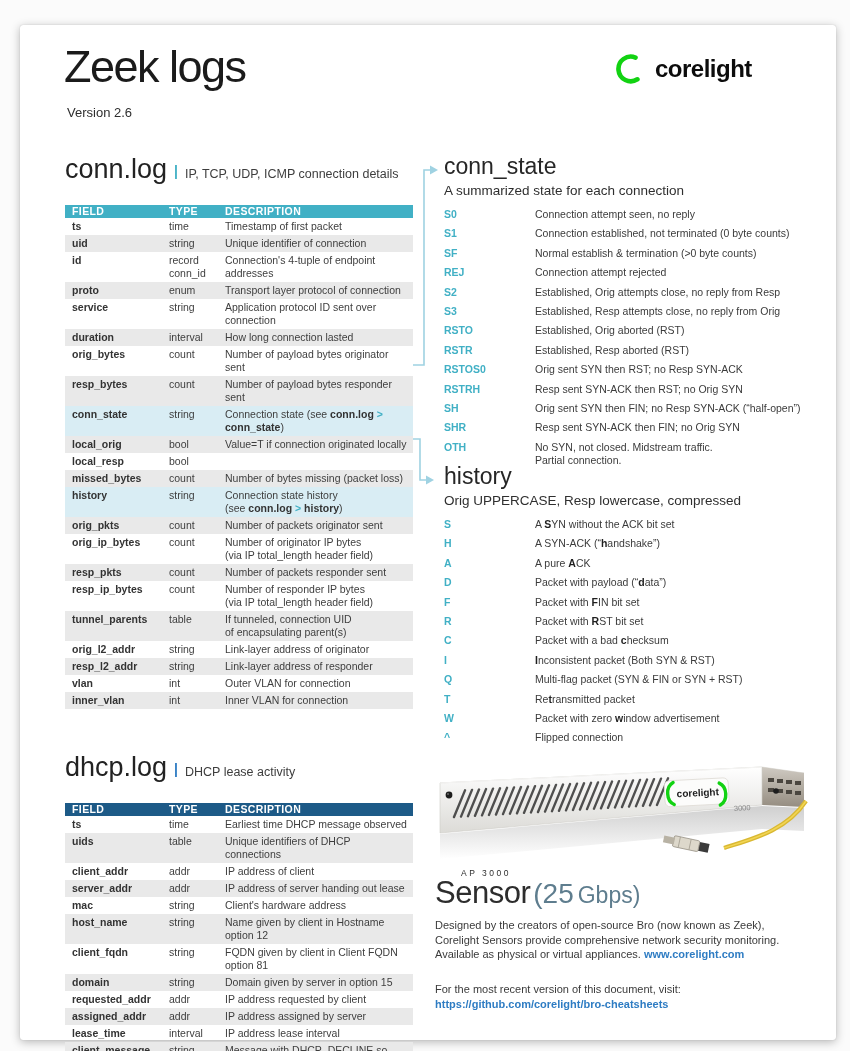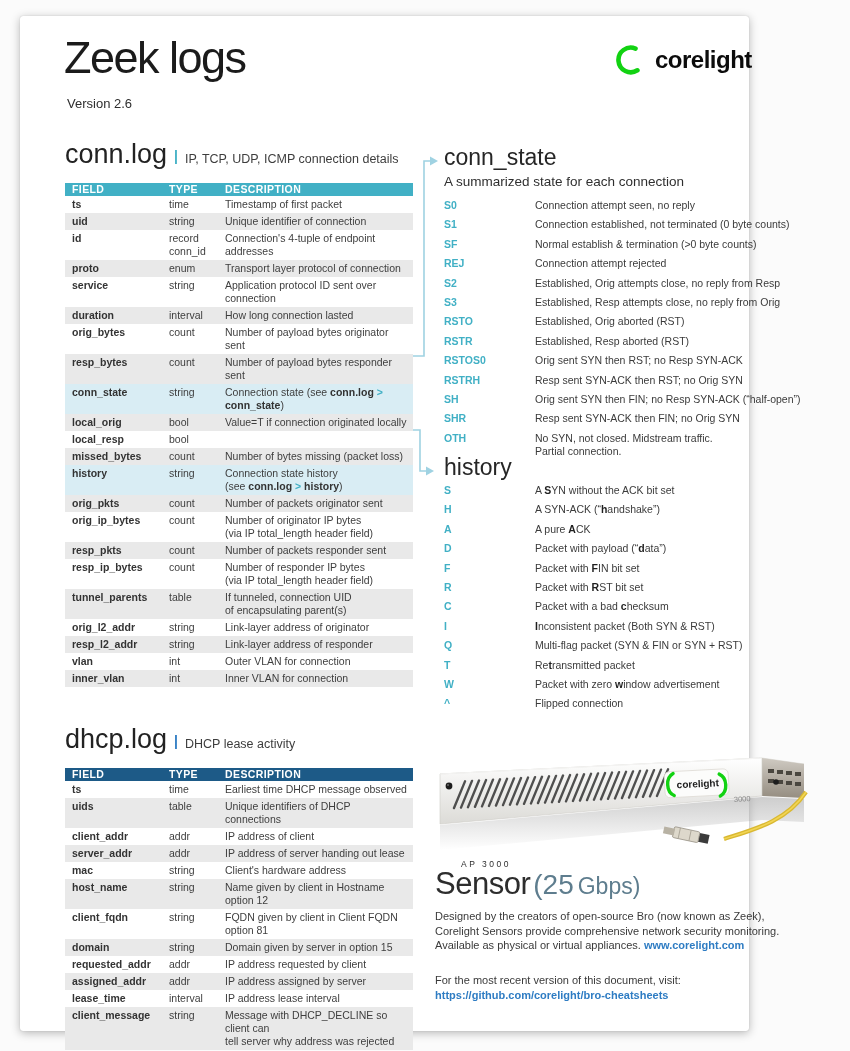--- a/index.html
+++ b/index.html
@@ -1,30 +1,30 @@
 <!DOCTYPE html>
 <html style="--accent_teal: #41b0c5; --accent_navy: #1d5a87; --brand_green: #12d212; --link_blue: #2e7cc3; --highlight_row: #d9edf4; --connector_blue: #9fd2e2;"><head>
 <meta charset="utf-8">
 <style>
   html,body{margin:0;padding:0}
   body{width:850px;height:1051px;background:#fbfbfb;position:relative;overflow:hidden;
        font-family:"Liberation Sans","DejaVu Sans",sans-serif;}
-  .page{position:absolute;left:20px;top:16px;width:729px;height:1015px;background:#fff;
+  .page{position:absolute;left:20px;top:25px;width:816px;height:1015px;background:#fff;
         border-radius:3px;box-shadow:0 2px 10px rgba(0,0,0,.28),0 0 1px rgba(0,0,0,.25)}
 
   
   .doc-title{position:absolute;left:44px;top:16px;font-size:45px;letter-spacing:-1.5px;color:#1b1b1b}
   .doc-version{position:absolute;left:47px;top:80px;font-size:13px;color:#2e2e2e}
   .brand{position:absolute;left:594px;top:28px;display:flex;align-items:center;gap:9px}
   .brand-text{font-size:24px;font-weight:700;color:#0c0c0c;letter-spacing:-.5px}
   .arc-path{stroke:var(--brand_green,#12d212);stroke-width:4.6;fill:none;stroke-linecap:round}
 
   
   .left-col{position:absolute;left:45px;top:122px;width:348px}
-  .sec-head{line-height:32px;margin-bottom:8px;white-space:nowrap}
+  .sec-head{line-height:45px;margin-bottom:8px;white-space:nowrap}
   .log-name{font-size:27px;color:#222}
   .sep{font-size:14px;font-weight:700;margin:0 7px;vertical-align:2px}
   .conn-sep{color:var(--accent_teal,#41b0c5)}
   .dhcp-sep{color:var(--link_blue,#2e7cc3)}
   .log-sub{font-size:12.5px;color:#3d3d3d}
   .dhcp-head{margin-top:36px}
 
   .table{width:348px;font-size:10.5px;line-height:13px}
   .thead{display:grid;grid-template-columns:97px 56px 1fr;color:#fff;font-weight:700;
          padding:0 0;letter-spacing:.4px}
@@ -348,20 +348,21 @@
   </div>
         <div class="crow">
     <div class="code">OTH</div>
     <div class="cdesc">No SYN, not closed. Midstream traffic.<br>Partial connection.</div>
   </div>
       </div>
   </div>
 
   <div id="history-sec" class="right-sec">
     <div class="rs-title">history</div>
+    <div class="rs-sub">Orig UPPERCASE, Resp lowercase, compressed</div>
     <div>
         <div class="crow">
     <div class="code">S</div>
     <div class="cdesc">A <b>S</b>YN without the ACK bit set</div>
   </div>
         <div class="crow">
     <div class="code">H</div>
     <div class="cdesc">A SYN-ACK (“<b>h</b>andshake”)</div>
   </div>
         <div class="crow">

